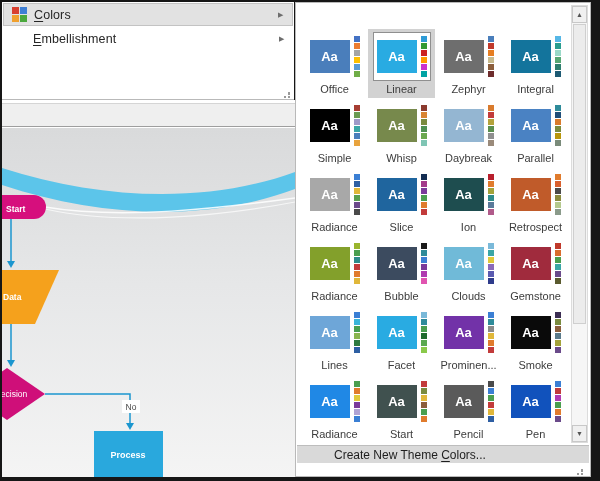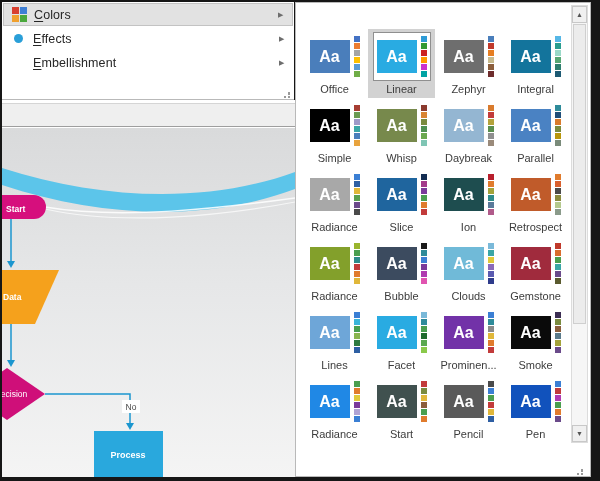--- a/index.html
+++ b/index.html
@@ -30,21 +30,21 @@
 
   
   .gallery-popup{ position:absolute; left:295px; top:2px; width:296px; height:475px;
     background:#fff; border:1px solid var(--popup_border); }
   .gallery-header{ height:25px; padding:6px 0 0 14px; font-size:13px; font-weight:bold; color:#3b3b3b; }
   .gallery-grid{ position:absolute; left:5px; top:26px; width:272px; display:grid;
     grid-template-columns:repeat(4,67px); grid-auto-rows:69px; }
   .cell{ display:flex; flex-direction:column; align-items:center; padding-top:3px; }
   .tilebox{ display:flex; align-items:center; gap:4px; padding:3px; border:1px solid transparent; }
   .tile{ width:40px; height:33px; display:flex; align-items:center; justify-content:center; }
-  .aa{ color:#fff; font-size:16px; font-weight:600; }
+  .aa{ color:#fff; font-size:13px; font-weight:600; }
   .strip{ display:flex; flex-direction:column; gap:1px; }
   .sw{ width:6px; height:6px; }
   .tlabel{ margin-top:2px; font-size:11px; color:#3c3c3c; max-width:66px; white-space:nowrap; overflow:hidden; }
   .cell.selected{ background:var(--selected_cell_bg); }
   .cell.selected .tilebox{ background:#fff; border-color:var(--selected_box_border); }
 
   .scrollbar{ position:absolute; top:2px; right:2px; width:17px; height:438px;
     background:#f6f6f6; border:1px solid #dcdcdc; }
   .scroll-btn{ position:absolute; left:0; width:15px; height:17px; background:#f0f0f0;
     border:1px solid #c8c8c8; color:#555; font-size:7px; display:flex; align-items:center; justify-content:center; }
@@ -115,27 +115,20 @@
               <div style="background: rgb(216, 64, 47);"></div>
               <div style="background: rgb(63, 127, 212);"></div>
               <div style="background: rgb(240, 160, 46);"></div>
               <div style="background: rgb(75, 168, 61);"></div>
             </div>
           </span>
     <span class="mi-label"><u>C</u>olors</span>
     <span class="mi-arrow">▶</span>
   </div>
         <div class="menu-item">
-    <span class="mi-icon">
-            <div class="icon-circle"></div>
-          </span>
-    <span class="mi-label"><u>E</u>ffects</span>
-    <span class="mi-arrow">▶</span>
-  </div>
-        <div class="menu-item">
     <span class="mi-icon"></span>
     <span class="mi-label"><u>E</u>mbellishment</span>
     <span class="mi-arrow">▶</span>
   </div>
       </div>
     <div class="grip"></div>
   </div>
 
   <div class="gallery-popup">
     <div id="gallery-grid" class="gallery-grid">
@@ -528,18 +521,21 @@
     <div class="scrollbar">
       <div class="scroll-btn up">
         <span>▲</span>
       </div>
       <div class="scroll-thumb"></div>
       <div class="scroll-btn down">
         <span>▼</span>
       </div>
     </div>
 
+    <div class="gallery-footer">
+      <span>Create New Theme <u>C</u>olors...</span>
+    </div>
     <div class="footer-strip">
       <div class="grip"></div>
     </div>
   </div>
 
 </div>
 
 </body></html>

